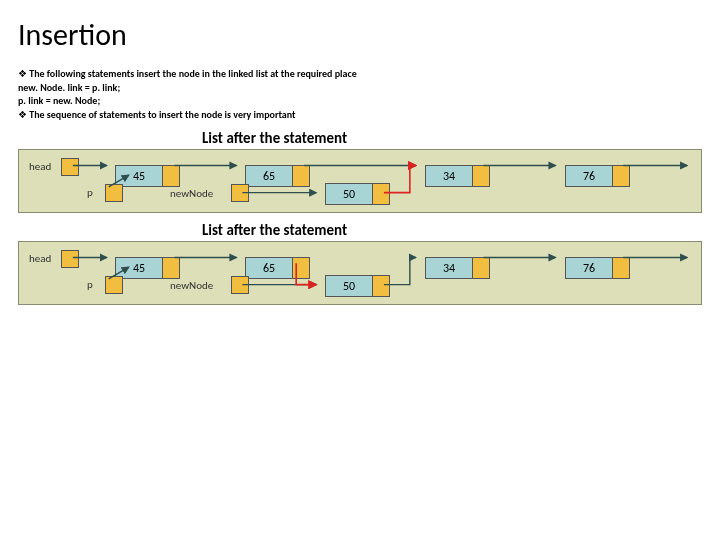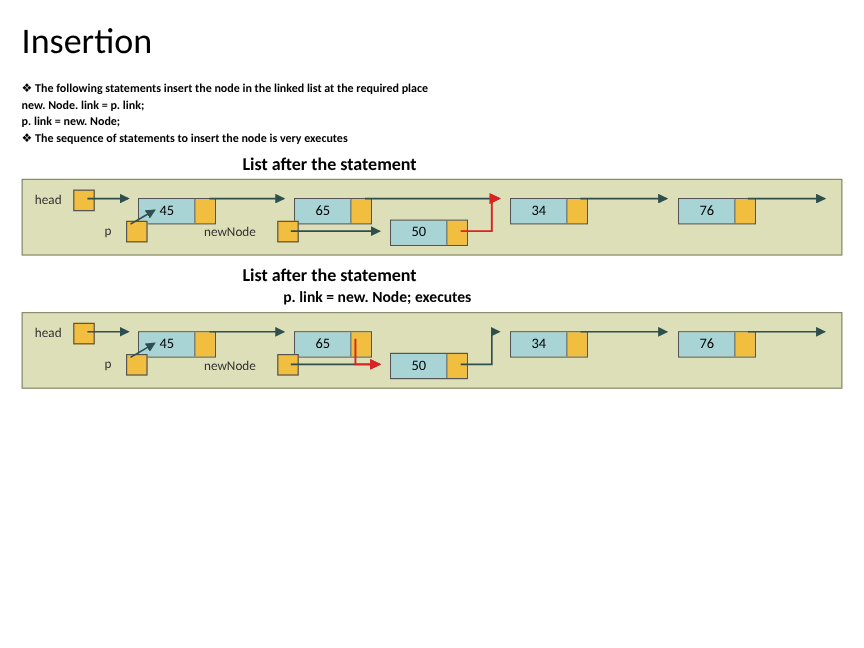--- a/index.html
+++ b/index.html
@@ -113,21 +113,21 @@
 </head>
 <body>
 
 <div class="slide">
   <div class="title">Insertion</div>
 
   <div class="body-text">
     <div class="bullet-line">The following statements insert the node in the  linked list at the required place</div>
     <div> new. Node. link = p. link;</div>
     <div>p. link = new. Node;</div>
-    <div class="bullet-line">The sequence of statements to insert the node is very  executes</div>
+    <div class="bullet-line">The sequence of statements to insert the node is very  important</div>
   </div>
 
   <div class="sub-heading">List after the statement</div>
 
   <div class="diagram-wrap">
     <div class="diagram" style="height:64px">
 
       <div class="row">
         <span class="lbl" style="left:4px">head</span>
         <div class="pbox" style="left:36px"></div>
@@ -186,21 +186,20 @@
         <line class="arrow" x1="90" y1="38" x2="110" y2="26" marker-end="url(#ah)"></line>
 
         <line class="arrow" x1="224" y1="44" x2="298" y2="44" marker-end="url(#ah)"></line>
 
         <path class="arrow-red" d="M366,44 L392,44 L392,16 L398,16" marker-end="url(#ahr)"></path>
       </svg>
     </div>
   </div>
 
   <div class="sub-heading">List after the statement</div>
-  <div class="caption">  p. link = new. Node;  executes</div>
 
   <div class="diagram-wrap">
     <div class="diagram" style="height:64px">
       <div class="row">
         <span class="lbl" style="left:4px">head</span>
         <div class="pbox" style="left:36px"></div>
 
         <div class="node" style="left:90px">
           <div class="val">45</div>
             <div class="ptr"></div>

